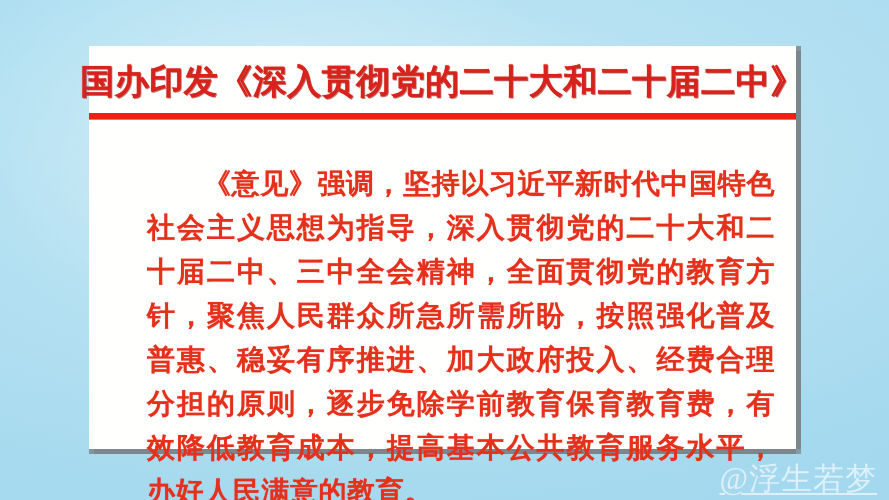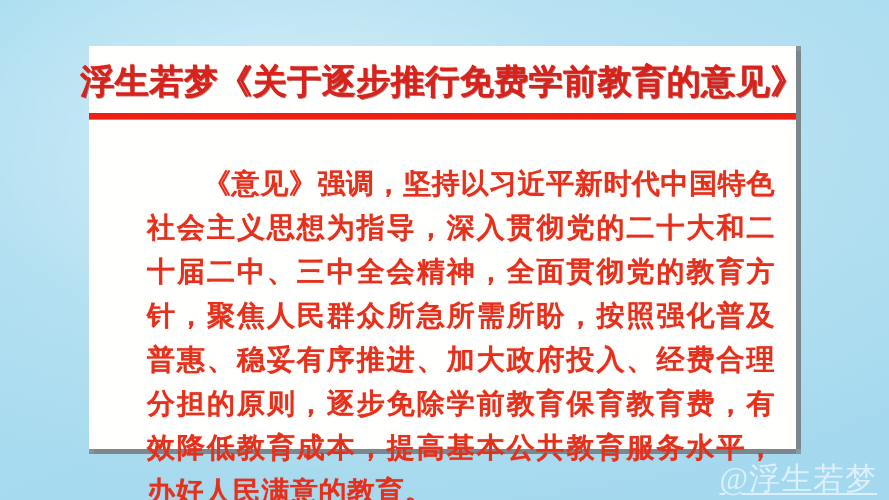--- a/index.html
+++ b/index.html
@@ -131,21 +131,21 @@
 </head>
 <body>
 
 <div id="stage">
 
   <div id="bg-sheen"></div>
 
   <div id="card">
 
     <div id="title-area">
-      <h1 id="doc-title">浮生若梦《关于逐步推行免费学前教育的意见》</h1>
+      <h1 id="doc-title">国办印发《深入贯彻党的二十大和二十届二中》</h1>
     </div>
 
     <div id="title-rule"></div>
 
     <div id="body-area">
       <p id="body-text">《意见》强调，坚持以习近平新时代中国特色社会主义思想为指导，深入贯彻党的二十大和二十届二中、三中全会精神，全面贯彻党的教育方针，聚焦人民群众所急所需所盼，按照强化普及普惠、稳妥有序推进、加大政府投入、经费合理分担的原则，逐步免除学前教育保育教育费，有效降低教育成本，提高基本公共教育服务水平，办好人民满意的教育。</p>
     </div>
 
   </div>
 

